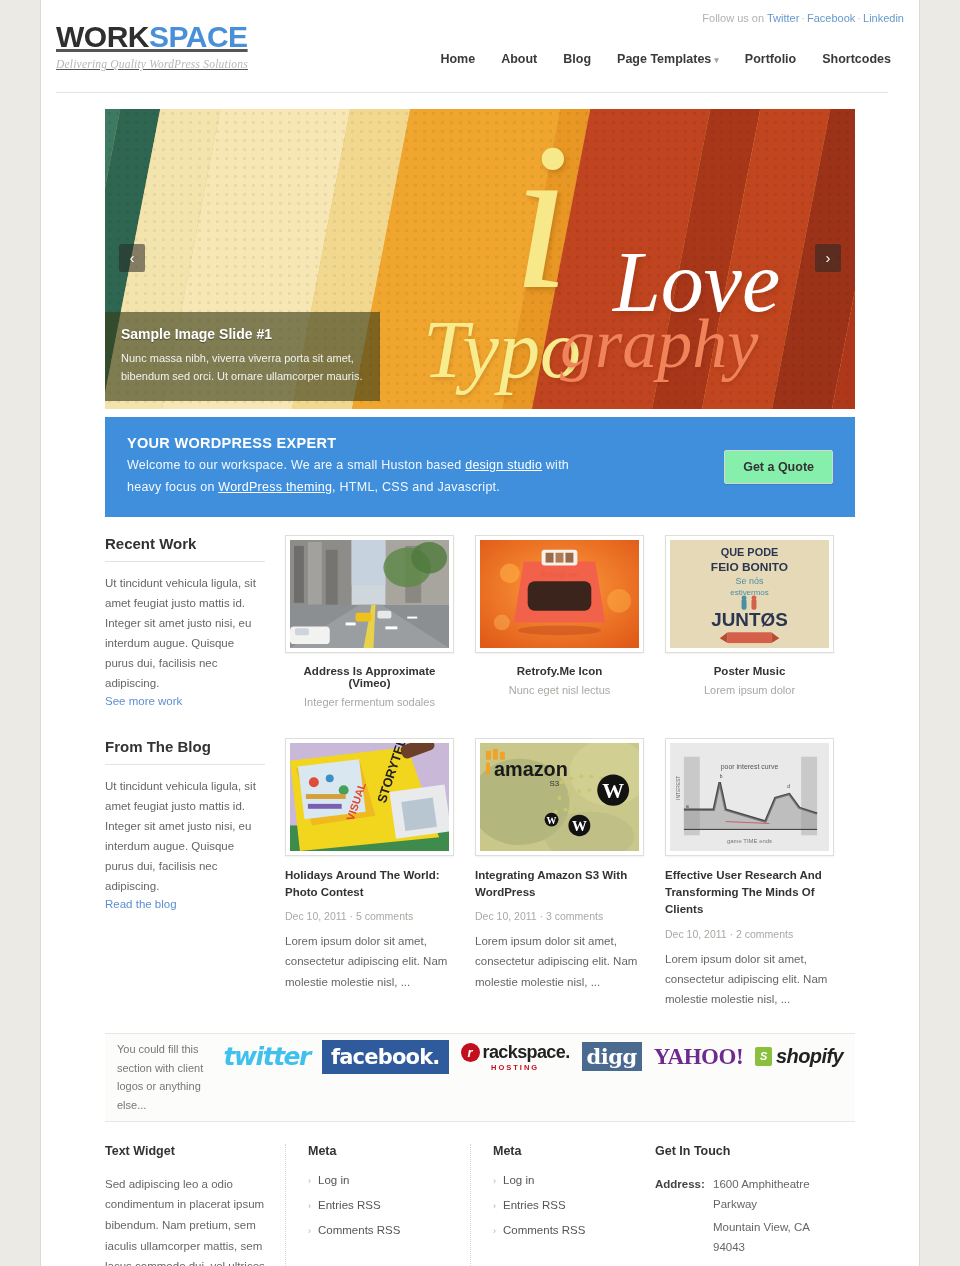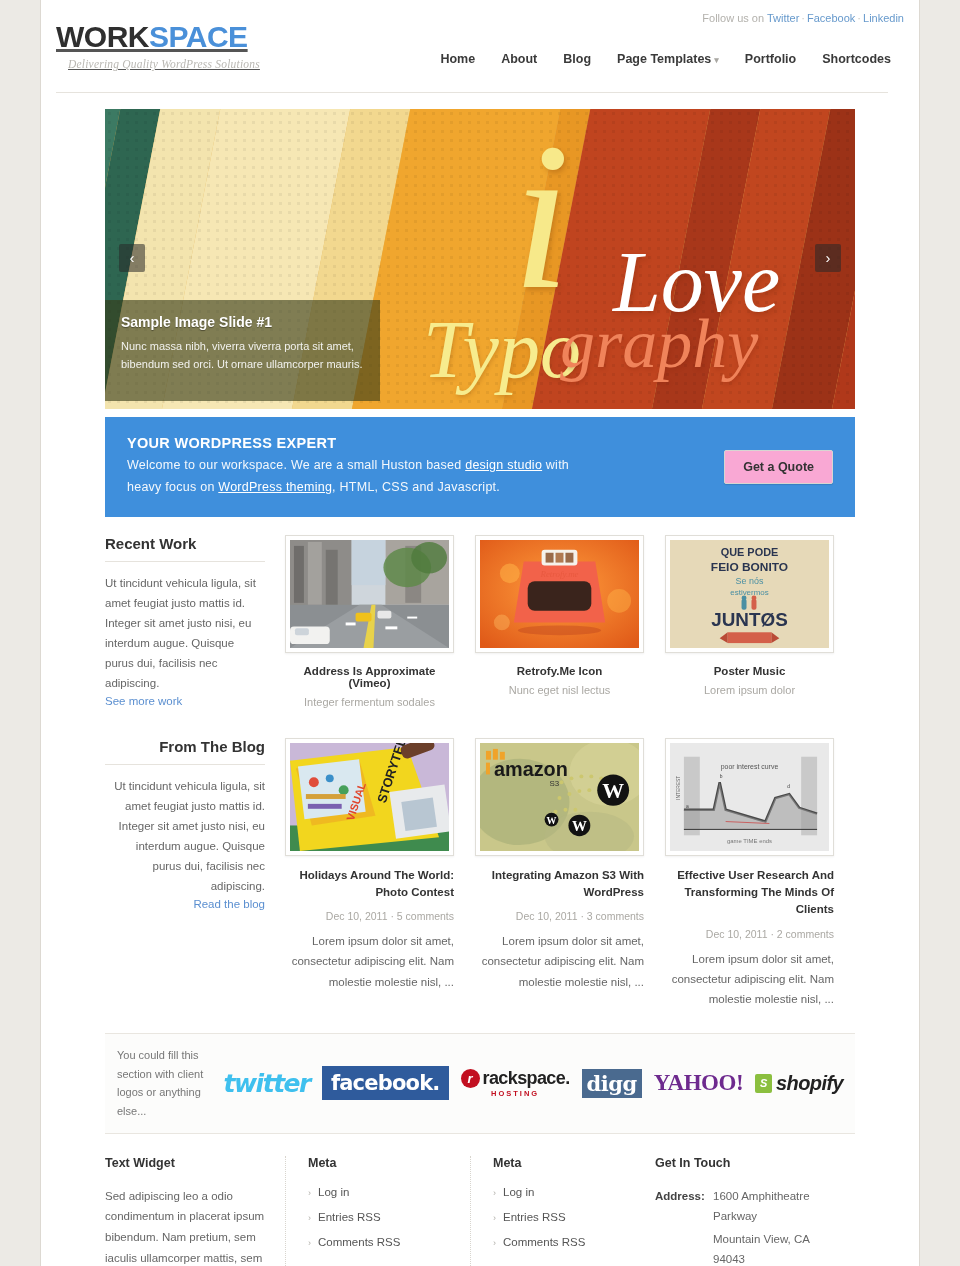--- a/index.html
+++ b/index.html
@@ -34,21 +34,21 @@
   .logo {
     font-size: 30px; font-weight: bold; letter-spacing: -0.5px;
     font-family: "Liberation Sans", sans-serif;
     line-height: 1;
   }
   .logo .dark { color: #2f2f2f; }
   .logo .blue { color: #4a90d9; }
   .tagline {
     font-family: "Liberation Serif", serif;
     font-style: italic; font-size: 11.5px; color: #b9b7b2;
-    margin-top: 6px; letter-spacing: .2px; margin-left: 12px;
+    margin-top: 6px; letter-spacing: .2px;
   }
 
   .mainnav {
     position: absolute; right: 15px; top: 48px;
     display: flex; gap: 0;
   }
   .mainnav a {
     display: inline-block;
     color: #3a3a3a; text-decoration: none;
     font-size: 12.5px; font-weight: bold;
@@ -95,21 +95,21 @@
   }
   .typo2 {
     position: absolute; left: 455px; top: 200px;
     font-family: "Liberation Serif", serif; font-style: italic;
     font-size: 70px; color: #f0835a; line-height: 1;
     text-shadow: 1px 2px 4px rgba(120,30,10,.25);
   }
   .slide-caption {
     position: absolute; left: 0; bottom: 8px; width: 275px;
     background: rgba(55,60,25,.62);
-    padding: 14px 16px 28px 16px;
+    padding: 14px 16px 16px 16px;
     color: #fff;
   }
   .slide-caption h2 {
     font-size: 14px; font-weight: bold; margin-bottom: 7px;
     text-shadow: 0 1px 1px rgba(0,0,0,.4);
   }
   .slide-caption p { font-size: 11px; line-height: 1.65; color: #f2f2ee; }
   .slide-nav {
     position: absolute; top: 135px; width: 26px; height: 28px;
     background: rgba(40,40,40,.55);
@@ -126,21 +126,21 @@
     padding: 18px 22px; display: flex; align-items: center;
   }
   .callout-txt { flex: 1; }
   .callout h3 {
     font-size: 14.5px; font-weight: bold; letter-spacing: .3px;
     margin-bottom: 4px; text-transform: uppercase;
   }
   .callout p { font-size: 12.5px; line-height: 1.75; letter-spacing: .25px; color: #f4f8fc; }
   .callout p a { color: #fff; text-decoration: underline; }
   .quote-btn {
-    background: #f9a8d4; color: #333; border: 1px solid #d6d6d2;
+    background: #86efac; color: #333; border: 1px solid #d6d6d2;
     padding: 9px 18px; font-size: 12.5px; font-weight: bold;
     cursor: pointer; border-radius: 2px;
     font-family: "Liberation Sans", sans-serif;
     box-shadow: 0 1px 1px rgba(0,0,0,.12);
   }
 
   
   .section { width: 750px; margin: 0 auto; display: flex; padding-top: 18px; }
   .sec-left { width: 180px; padding-right: 20px; }
   .sec-left h3 {
@@ -166,21 +166,21 @@
   .pf-sub { text-align: center; font-size: 11px; color: #aaa8a3; margin-top: 7px; }
 
   .bp-title { font-size: 11.5px; font-weight: bold; color: #333; line-height: 1.5; margin-top: 11px; }
   .bp-meta { font-size: 10.5px; color: #aaa8a3; margin-top: 9px; }
   .bp-exc { font-size: 11.5px; color: #666; line-height: 1.75; margin-top: 9px; }
 
   
   .clients {
     width: 750px; margin: 24px auto 0;
     border-top: 1px solid #e9e6e0; border-bottom: 1px solid #e9e6e0;
-    padding: 12px 12px; display: flex; align-items: center; gap: 14px;
+    padding: 6px 12px; display: flex; align-items: flex-start; gap: 14px;
     background: #fcfcfb;
   }
   .clients-note { width: 145px; font-size: 11px; color: #777; line-height: 1.7; }
   .logos { flex: 1; display: flex; align-items: center; gap: 12px; }
 
   .lg-twitter { color: #3fc0ee; font-size: 25px; font-weight: bold; font-style: italic;
      font-family: "DejaVu Sans", sans-serif; letter-spacing: -1.5px; }
   .lg-facebook { background: #2f5b9c; color: #fff; font-size: 21px; font-weight: bold;
      padding: 5px 9px; letter-spacing: -.8px; font-family: "DejaVu Sans", sans-serif; }
   .lg-rackspace { display: flex; flex-direction: column; align-items: center; }
@@ -382,21 +382,21 @@
             </svg>
           </div>
         </div>
         <div class="pf-title">Poster Music</div>
         <div class="pf-sub">Lorem ipsum dolor</div>
       </div>
 
     </div>
   </div>
 
-  <div class="section" style="padding-top:30px;text-align:right;">
+  <div class="section" style="padding-top:30px;">
     <div class="sec-left">
       <h3>From The Blog</h3>
       <p>Ut tincidunt vehicula ligula, sit amet feugiat justo mattis id. Integer sit amet justo nisi, eu interdum augue. Quisque purus dui, facilisis nec adipiscing.</p>
       <a href="#">Read the blog</a>
     </div>
     <div class="sec-right">
 
       <div class="col">
         <div class="thumb">
           <div class="thumb-inner">

